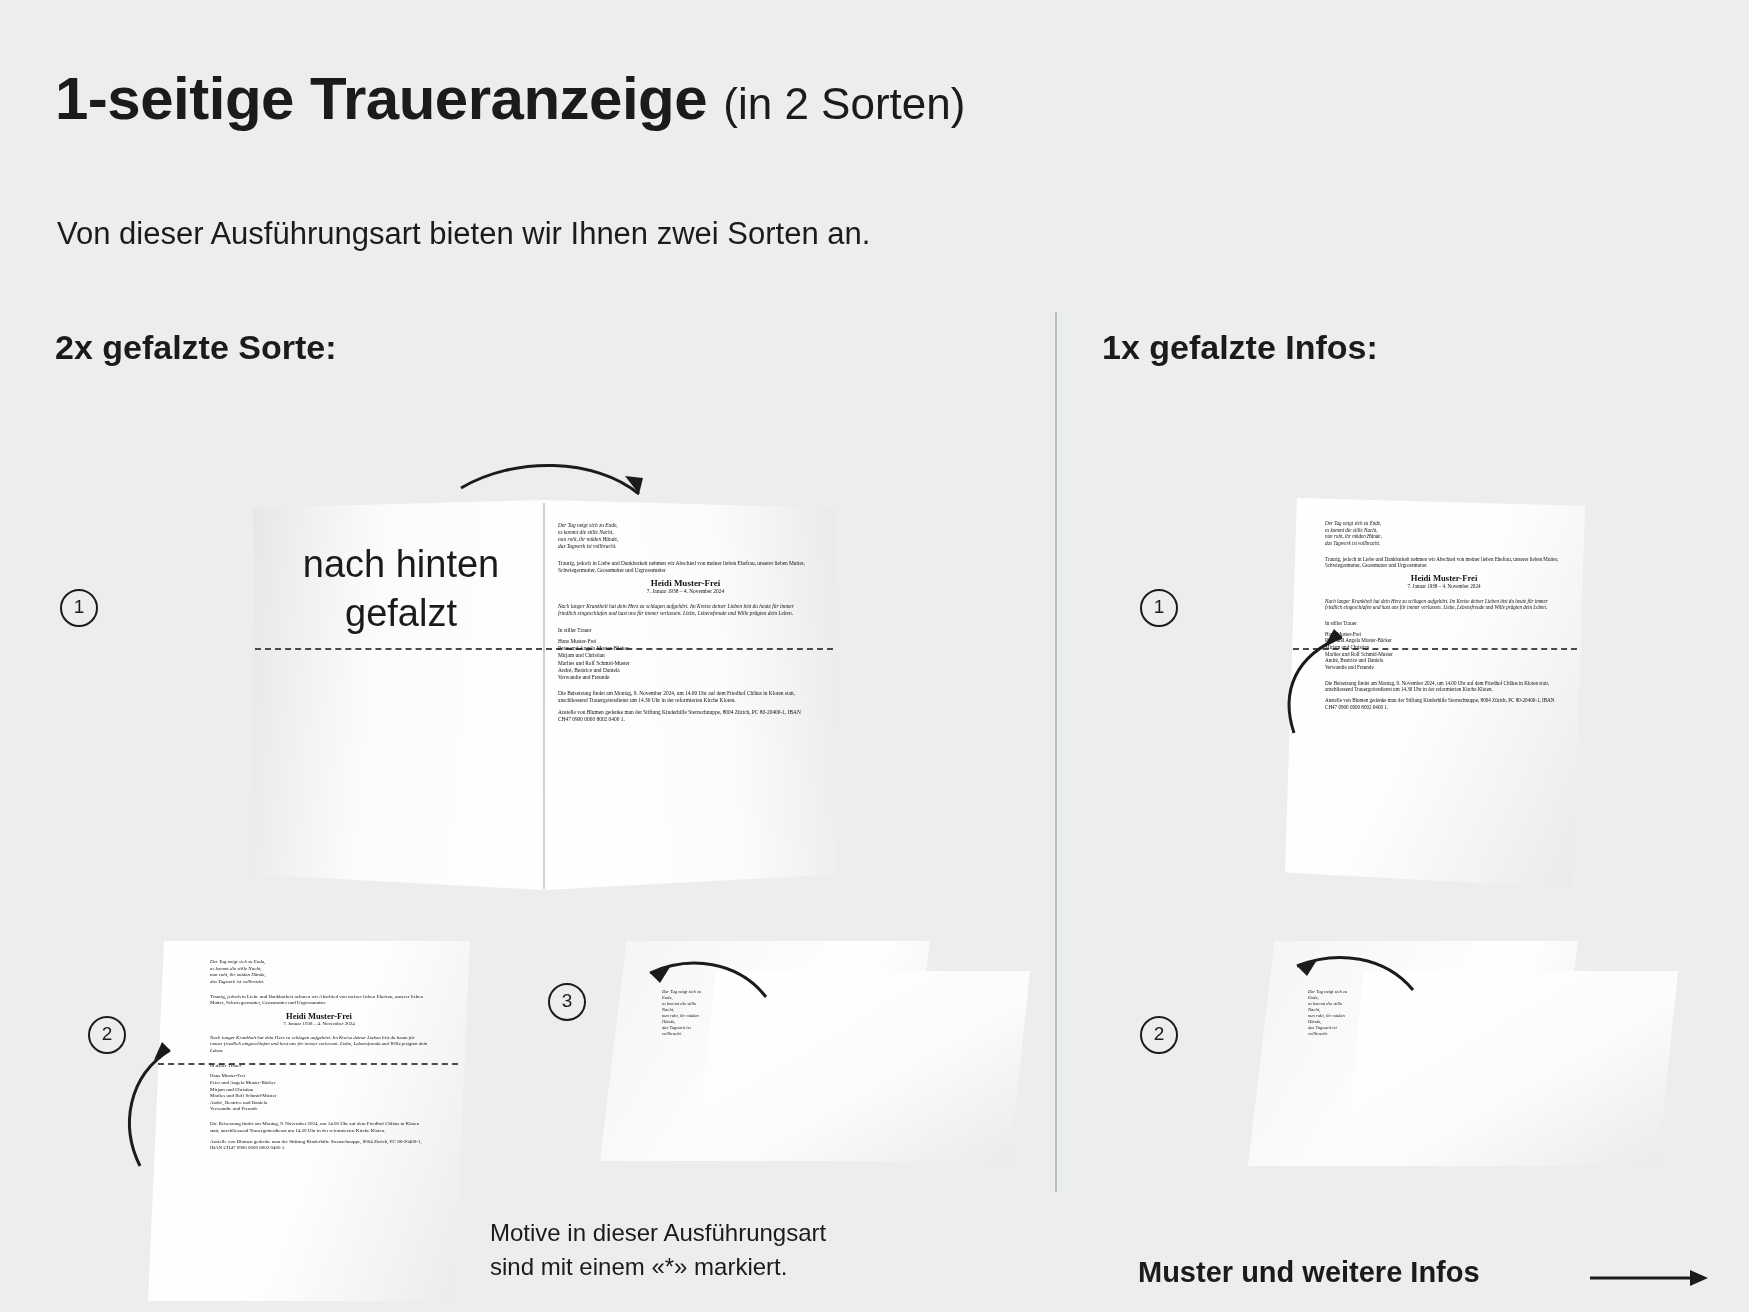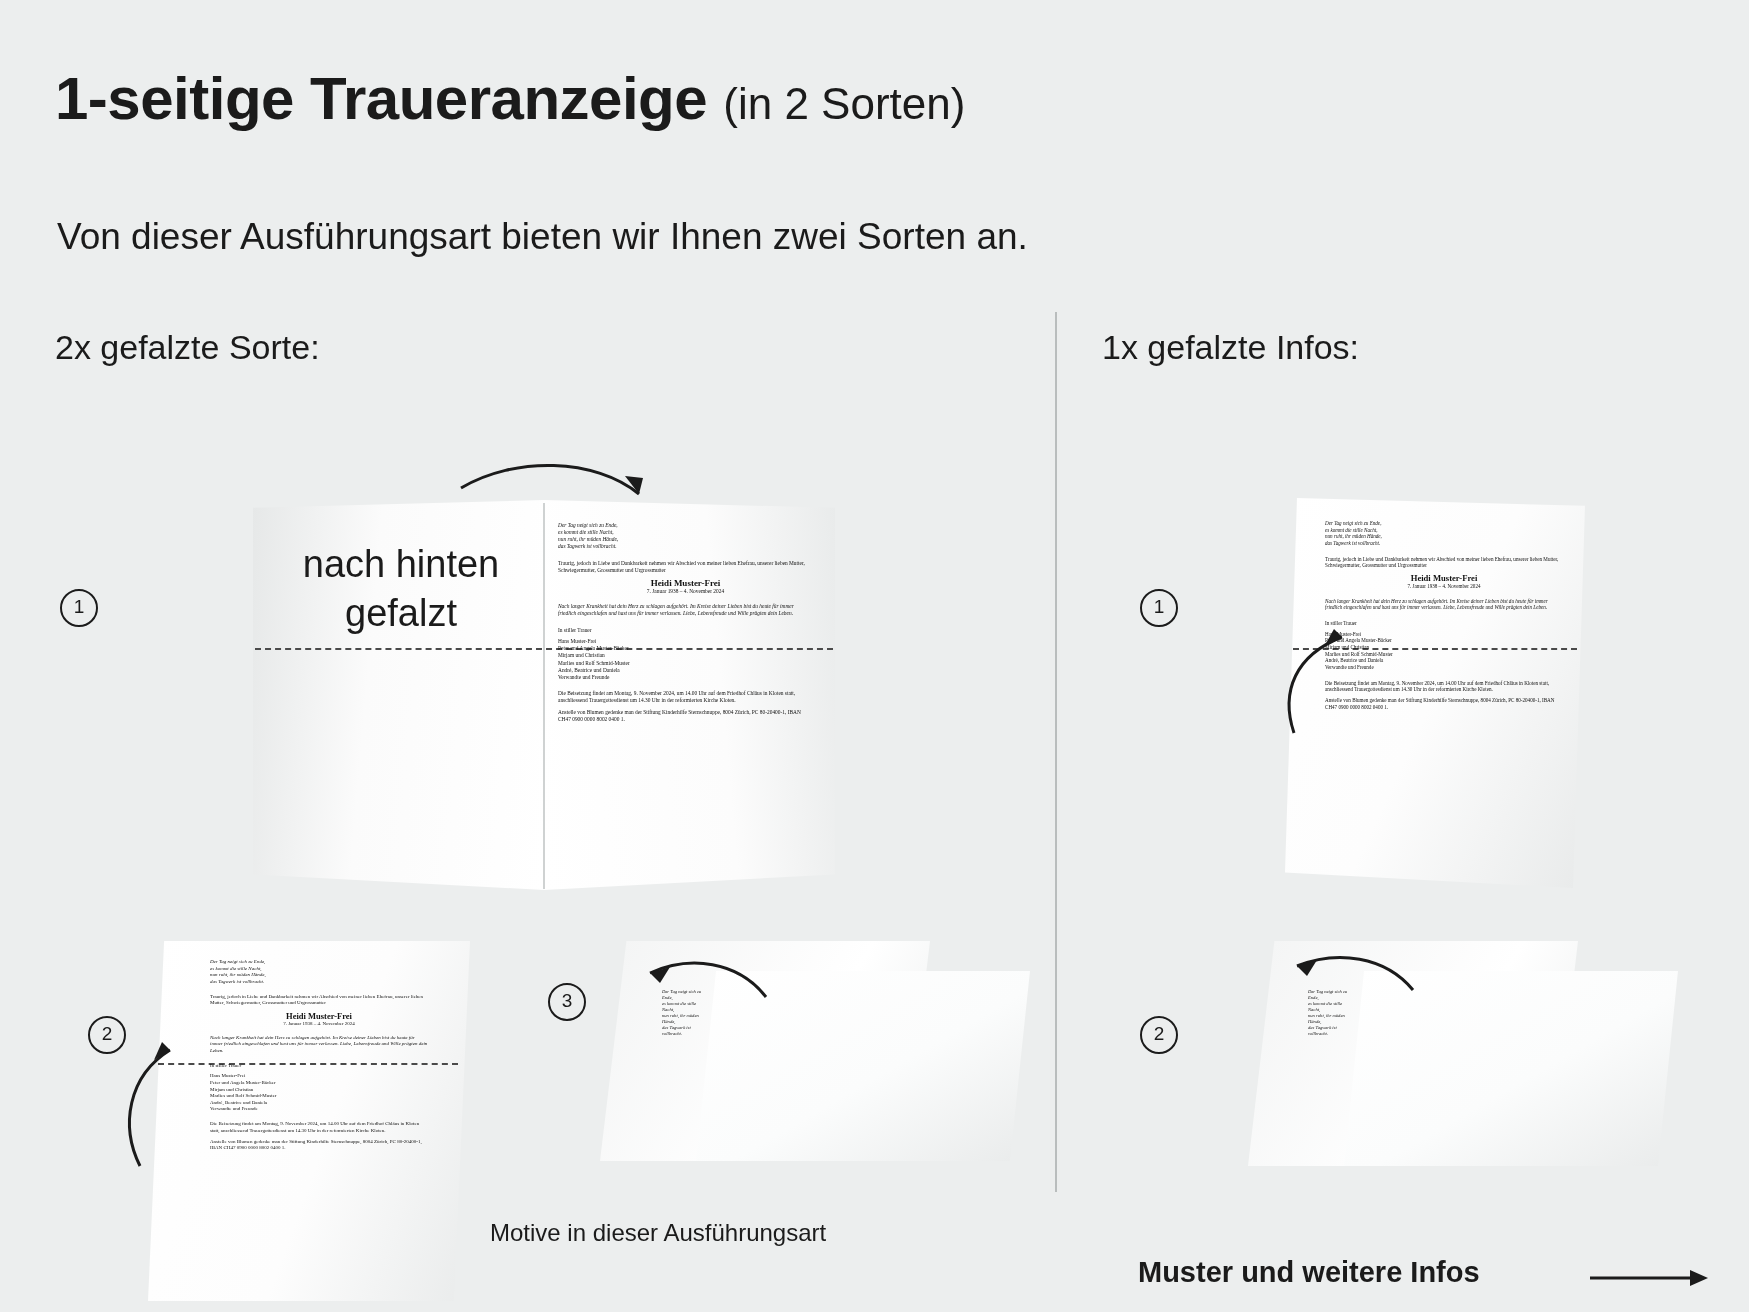--- a/index.html
+++ b/index.html
@@ -15,26 +15,26 @@
 
   
   .title{
     position:absolute;left:55px;top:48px;
     font-size:60px;font-weight:700;letter-spacing:-0.5px;
     white-space:nowrap;
   }
   .title .sub{font-size:44px;font-weight:400;letter-spacing:0;}
   .lead{
     position:absolute;left:57px;top:200px;
-    font-size:37px;font-weight:400;
+    font-size:31px;font-weight:400;
   }
 
   
   .sec-head{
-    position:absolute;font-size:34px;font-weight:400;
+    position:absolute;font-size:34px;font-weight:700;
   }
   .sec-left{left:55px;top:312px;}
   .sec-right{left:1102px;top:312px;}
 
   
   .divider{
     position:absolute;left:1055px;top:296px;width:2px;height:880px;
     background:#b9bdbd;
   }
 
@@ -237,20 +237,21 @@
     </div>
   </div>
 
   <svg class="arrow" style="left:638px;top:935px;width:140px;height:60px;" viewBox="0 0 140 60">
     <path d="M128 46 C 100 10, 52 4, 12 22" stroke="#1b1b1b" stroke-width="3" fill="none"></path>
     <path d="M12 22 L 32 16 L 22 32 Z" fill="#1b1b1b"></path>
   </svg>
 
   <div class="caption" style="left:490px;top:1200px;">
     <div>Motive in dieser Ausführungsart</div>
+    <div>sind mit einem «*» markiert.</div>
   </div>
 
   <div class="step" style="left:1140px;top:573px;">1</div>
 
   <div style="position:absolute;left:1285px;top:482px;width:300px;height:400px;">
     <div class="card" style="left:0;top:0;width:300px;height:390px;
                 clip-path:polygon(4% 0,100% 2%,96% 100%,0 96%);
                 background:linear-gradient(115deg,#ffffff 0%,#fdfdfd 50%,#e8eaea 100%);"></div>
     <div class="fold-h" style="top:150px;left:8px;right:8px;"></div>
 

